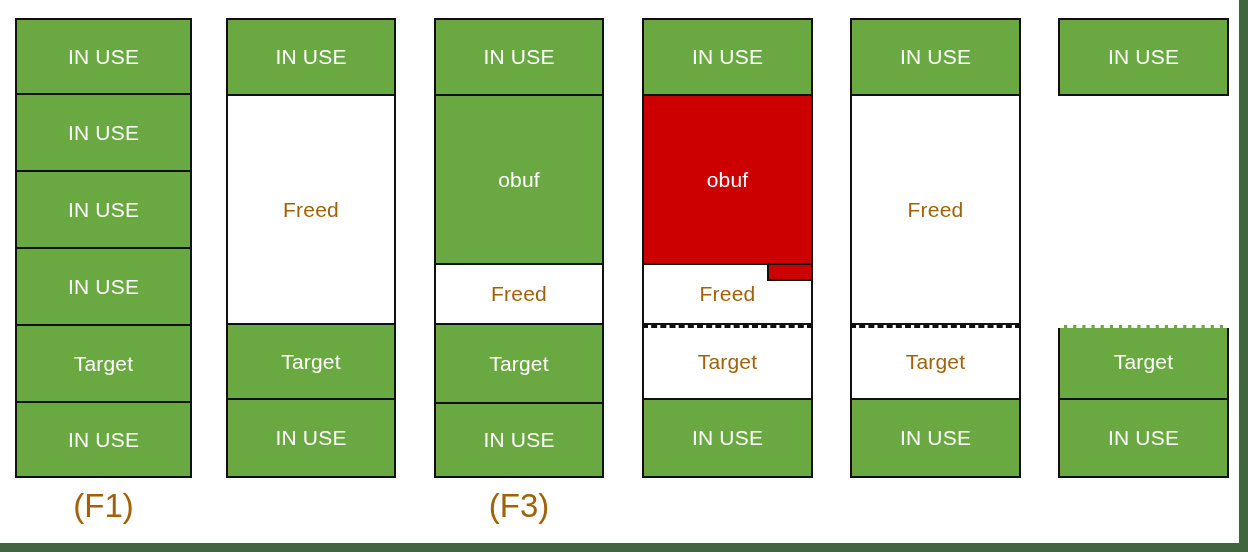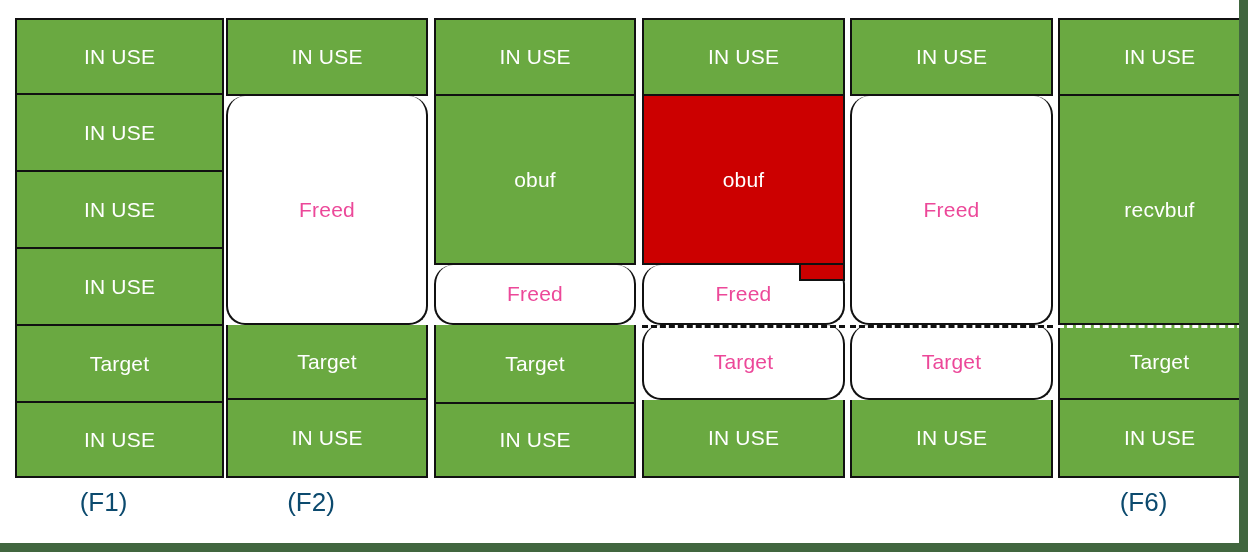--- a/index.html
+++ b/index.html
@@ -48,21 +48,20 @@
     top: 0;
     height: 552px;
   }
 
   .stack {
     position: absolute;
     left: 0;
     top: 18px;
     width: 100%;
     height: 460px;
-    padding-left: 32px;
   }
 
   .block {
     position: absolute;
     left: 0;
     right: 0;
     box-sizing: border-box;
     border: 2px solid #111111;
     display: flex;
     align-items: center;
@@ -75,22 +74,21 @@
   .block.green {
     background: #6aa941;
     color: #ffffff;
   }
   .block.red {
     background: #cc0000;
     color: #ffffff;
   }
   .block.white {
     background: #ffffff;
-    color: #ec4899;
-    border-radius: 19px;
+    color: #a16207;
   }
   
   .block.nb-top { border-top: none; }
 
   
   .overflow-tab {
     position: absolute;
     box-sizing: border-box;
     background: #cc0000;
     border: 2px solid #111111;
@@ -108,22 +106,22 @@
   .dashed-sep.on-green {
     border-top: 3px dashed #ffffff;
   }
 
   .caption {
     position: absolute;
     left: 0;
     right: 0;
     top: 487px;
     text-align: center;
-    font-size: 26px;
-    color: #0c4a6e;
+    font-size: 33px;
+    color: #a16207;
   }
 </style>
 </head>
 <body>
 
 <div id="canvas">
   <div id="columns-host">
       <div class="column" style="left: 15px; width: 177px;">
         <div class="stack">
           <div class="block green" style="top: 0px; height: 77px;">IN USE</div>
@@ -135,30 +133,30 @@
         </div>
         <div class="caption">(F1)</div>
       </div>
       <div class="column" style="left: 226px; width: 170px;">
         <div class="stack">
           <div class="block green" style="top: 0px; height: 78px;">IN USE</div>
           <div class="block white nb-top" style="top: 78px; height: 229px;">Freed</div>
           <div class="block green nb-top" style="top: 307px; height: 75px;">Target</div>
           <div class="block green nb-top" style="top: 382px; height: 78px;">IN USE</div>
         </div>
-        <div class="caption">(F2)</div>
       </div>
       <div class="column" style="left: 434px; width: 170px;">
         <div class="stack">
           <div class="block green" style="top: 0px; height: 78px;">IN USE</div>
           <div class="block green nb-top" style="top: 78px; height: 169px;">obuf</div>
           <div class="block white nb-top" style="top: 247px; height: 60px;">Freed</div>
           <div class="block green nb-top" style="top: 307px; height: 79px;">Target</div>
           <div class="block green nb-top" style="top: 386px; height: 74px;">IN USE</div>
         </div>
+        <div class="caption">(F3)</div>
       </div>
       <div class="column" style="left: 642px; width: 171px;">
         <div class="stack">
           <div class="block green" style="top: 0px; height: 78px;">IN USE</div>
           <div class="block red nb-top" style="top: 78px; height: 169px;">obuf</div>
           <div class="block white nb-top" style="top: 247px; height: 60px;">Freed</div>
           <div class="block white nb-top" style="top: 307px; height: 75px;">Target</div>
           <div class="block green nb-top" style="top: 382px; height: 78px;">IN USE</div>
           <div class="overflow-tab" style="top: 247px; height: 16px; width: 46px; right: 0px;"></div>
           <div class="dashed-sep" style="top: 307px;"></div>
@@ -169,24 +167,22 @@
           <div class="block green" style="top: 0px; height: 78px;">IN USE</div>
           <div class="block white nb-top" style="top: 78px; height: 229px;">Freed</div>
           <div class="block white nb-top" style="top: 307px; height: 75px;">Target</div>
           <div class="block green nb-top" style="top: 382px; height: 78px;">IN USE</div>
           <div class="dashed-sep" style="top: 307px;"></div>
         </div>
       </div>
       <div class="column" style="left: 1058px; width: 171px;">
         <div class="stack">
           <div class="block green" style="top: 0px; height: 78px;">IN USE</div>
-          <div class="block green nb-top" style="top: 78px; height: 229px;">recvbuf</div>
           <div class="block green nb-top" style="top: 307px; height: 75px;">Target</div>
           <div class="block green nb-top" style="top: 382px; height: 78px;">IN USE</div>
           <div class="dashed-sep on-green" style="top: 307px;"></div>
         </div>
-        <div class="caption">(F6)</div>
       </div>
     </div>
   <div class="frame-right"></div>
   <div class="frame-bottom-inner"></div>
   <div class="frame-bottom"></div>
 </div>
 
 </body></html>

